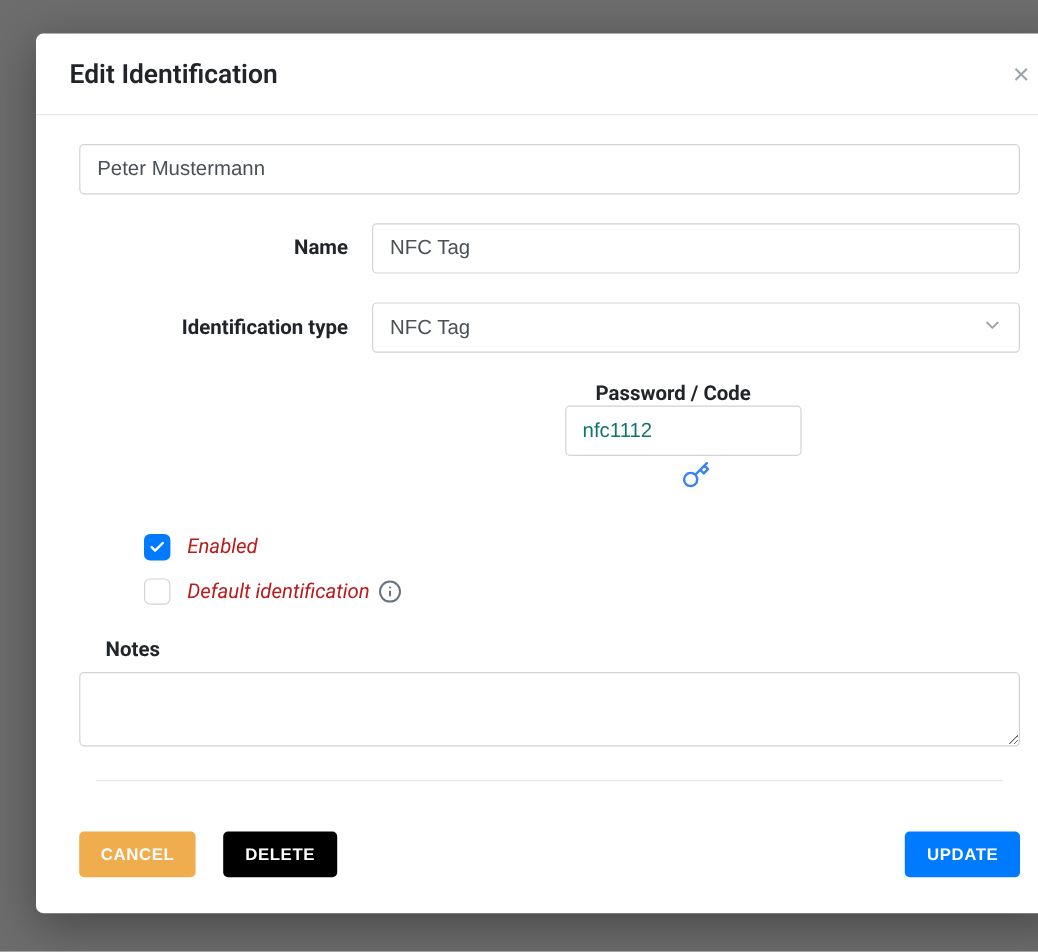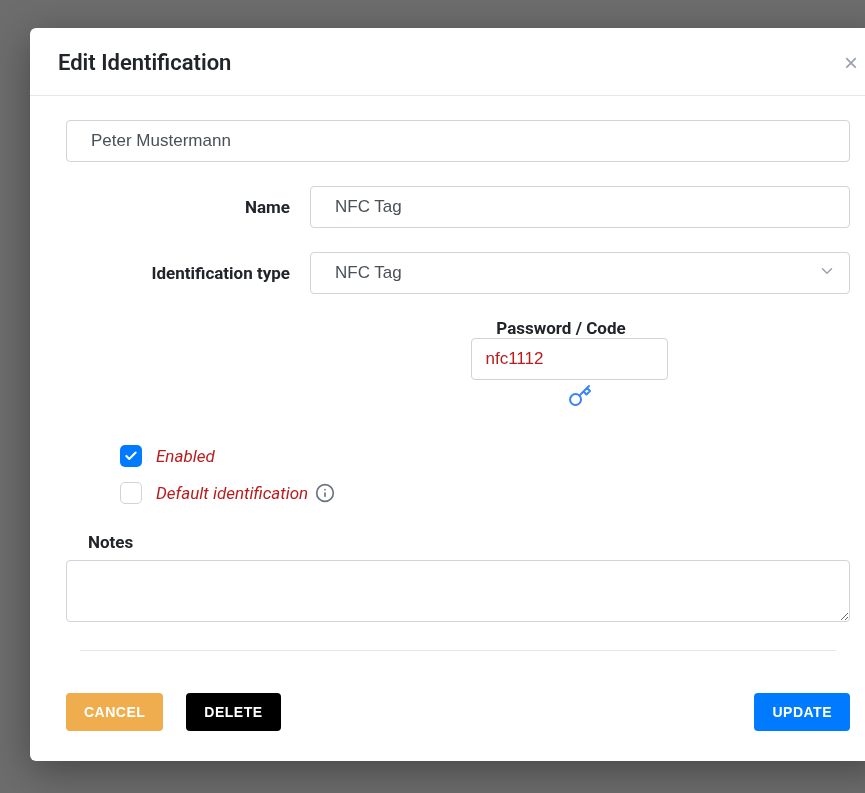--- a/index.html
+++ b/index.html
@@ -61,21 +61,21 @@
     .form-label {
       width: 244px;
       text-align: right;
       padding-right: 20px;
       font-weight: 700;
       font-size: 17px;
       color: #212529;
     }
     .form-input, .form-select {
       flex: 1;
-      padding: 10px 24px;
+      padding: 10px 14px;
       font-size: 17px;
       color: #495057;
       border: 1px solid #ced4da;
       border-radius: 4px;
       background: #fff;
     }
     .select-wrap {
       flex: 1;
       position: relative;
     }
@@ -101,21 +101,21 @@
     .password-label {
       font-weight: 700;
       font-size: 17px;
       color: #212529;
       margin-right: 38px;
     }
     .password-input {
       width: 197px;
       padding: 10px 14px;
       font-size: 17px;
-      color: #b91c1c;
+      color: #0f766e;
       border: 1px solid #ced4da;
       border-radius: 4px;
       margin-right: 22px;
     }
     .key-btn {
       background: none;
       border: none;
       cursor: pointer;
       padding: 4px;
     }

